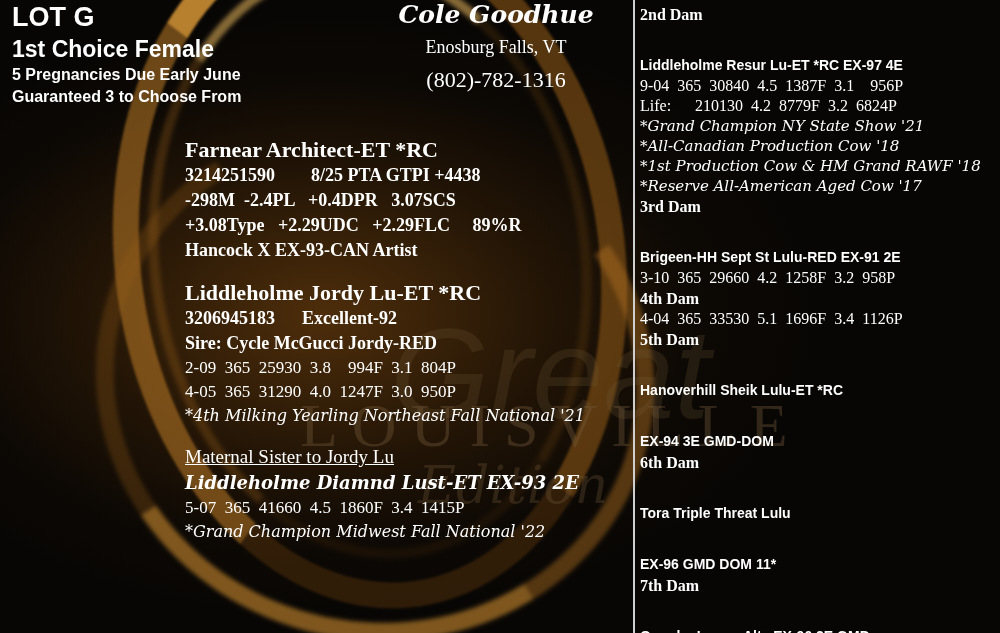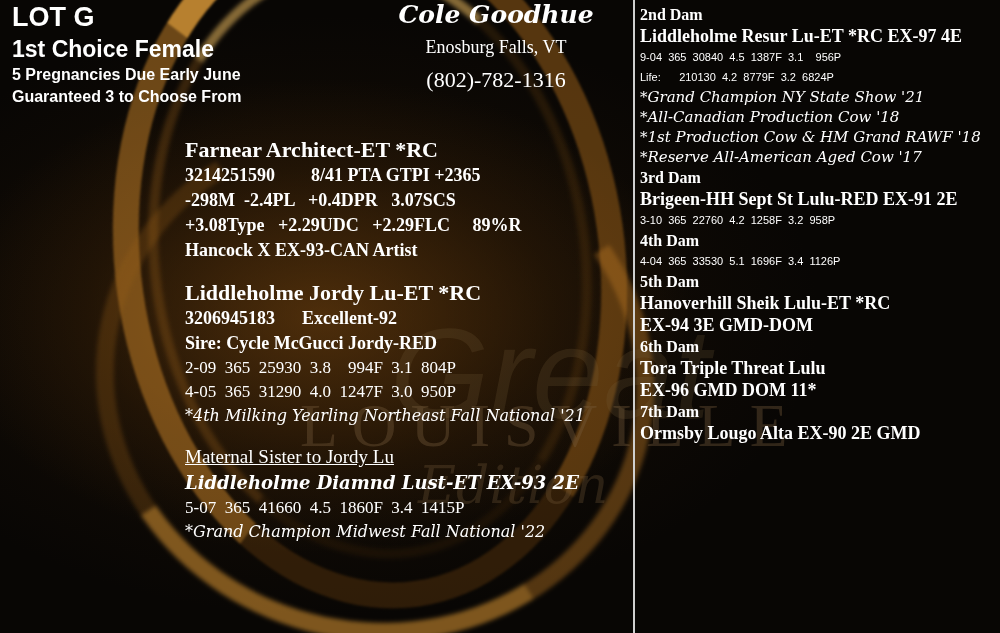--- a/index.html
+++ b/index.html
@@ -202,28 +202,29 @@
     width: 360px;
     z-index: 3;
   }
   .dam-head {
     font-family: "Liberation Serif", serif;
     font-weight: bold;
     font-size: 16px;
     line-height: 21px;
   }
   .dam-name {
+    font-family: Liberation Sans, sans-serif;
+    font-weight: bold;
+    font-size: 14px;
+    line-height: 22px;
+    margin-top: 29px;
+  }
+  .dam-data {
     font-family: Liberation Serif, serif;
-    font-weight: bold;
-    font-size: 18px;
-    line-height: 22px;
-  }
-  .dam-data {
-    font-family: Liberation Sans, sans-serif;
-    font-size: 11px;
+    font-size: 16px;
     line-height: 20px;
     white-space: pre;
   }
   .dam-award {
     font-family: "DejaVu Serif", serif;
     font-style: italic;
     font-size: 15px;
     line-height: 20px;
   }
 </style>
@@ -252,21 +253,21 @@
   <div class="consignor">
     <div class="consignor-name">Cole Goodhue</div>
     <div class="consignor-loc">Enosburg Falls, VT</div>
     <div class="consignor-phone">(802)-782-1316</div>
   </div>
 
   <div class="pedigree">
 
     <div>
       <div class="an-name">Farnear Architect-ET *RC</div>
-      <div class="an-row">3214251590        8/41 PTA GTPI +2365</div>
+      <div class="an-row">3214251590        8/25 PTA GTPI +4438</div>
       <div class="an-row">-298M  -2.4PL   +0.4DPR   3.07SCS</div>
       <div class="an-row">+3.08Type   +2.29UDC   +2.29FLC     89%R</div>
       <div class="an-row">Hancock X EX-93-CAN Artist</div>
     </div>
 
     <div class="gap"></div>
 
     <div>
       <div class="an-name">Liddleholme Jordy Lu-ET *RC</div>
       <div class="an-row">3206945183      Excellent-92</div>
@@ -297,21 +298,21 @@
     <div class="dam-data">Life:      210130  4.2  8779F  3.2  6824P</div>
     <div class="dam-award">*Grand Champion NY State Show '21</div>
     <div class="dam-award">*All-Canadian Production Cow '18</div>
     <div class="dam-award">*1st Production Cow &amp; HM Grand RAWF '18</div>
     <div class="dam-award">*Reserve All-American Aged Cow '17</div>
   </div>
 
   <div>
     <div class="dam-head">3rd Dam</div>
     <div class="dam-name">Brigeen-HH Sept St Lulu-RED EX-91 2E</div>
-    <div class="dam-data">3-10  365  22760  4.2  1258F  3.2  958P</div>
+    <div class="dam-data">3-10  365  29660  4.2  1258F  3.2  958P</div>
   </div>
 
   <div>
     <div class="dam-head">4th Dam</div>
     <div class="dam-data">4-04  365  33530  5.1  1696F  3.4  1126P</div>
   </div>
 
   <div>
     <div class="dam-head">5th Dam</div>
     <div class="dam-name">Hanoverhill Sheik Lulu-ET *RC</div>

